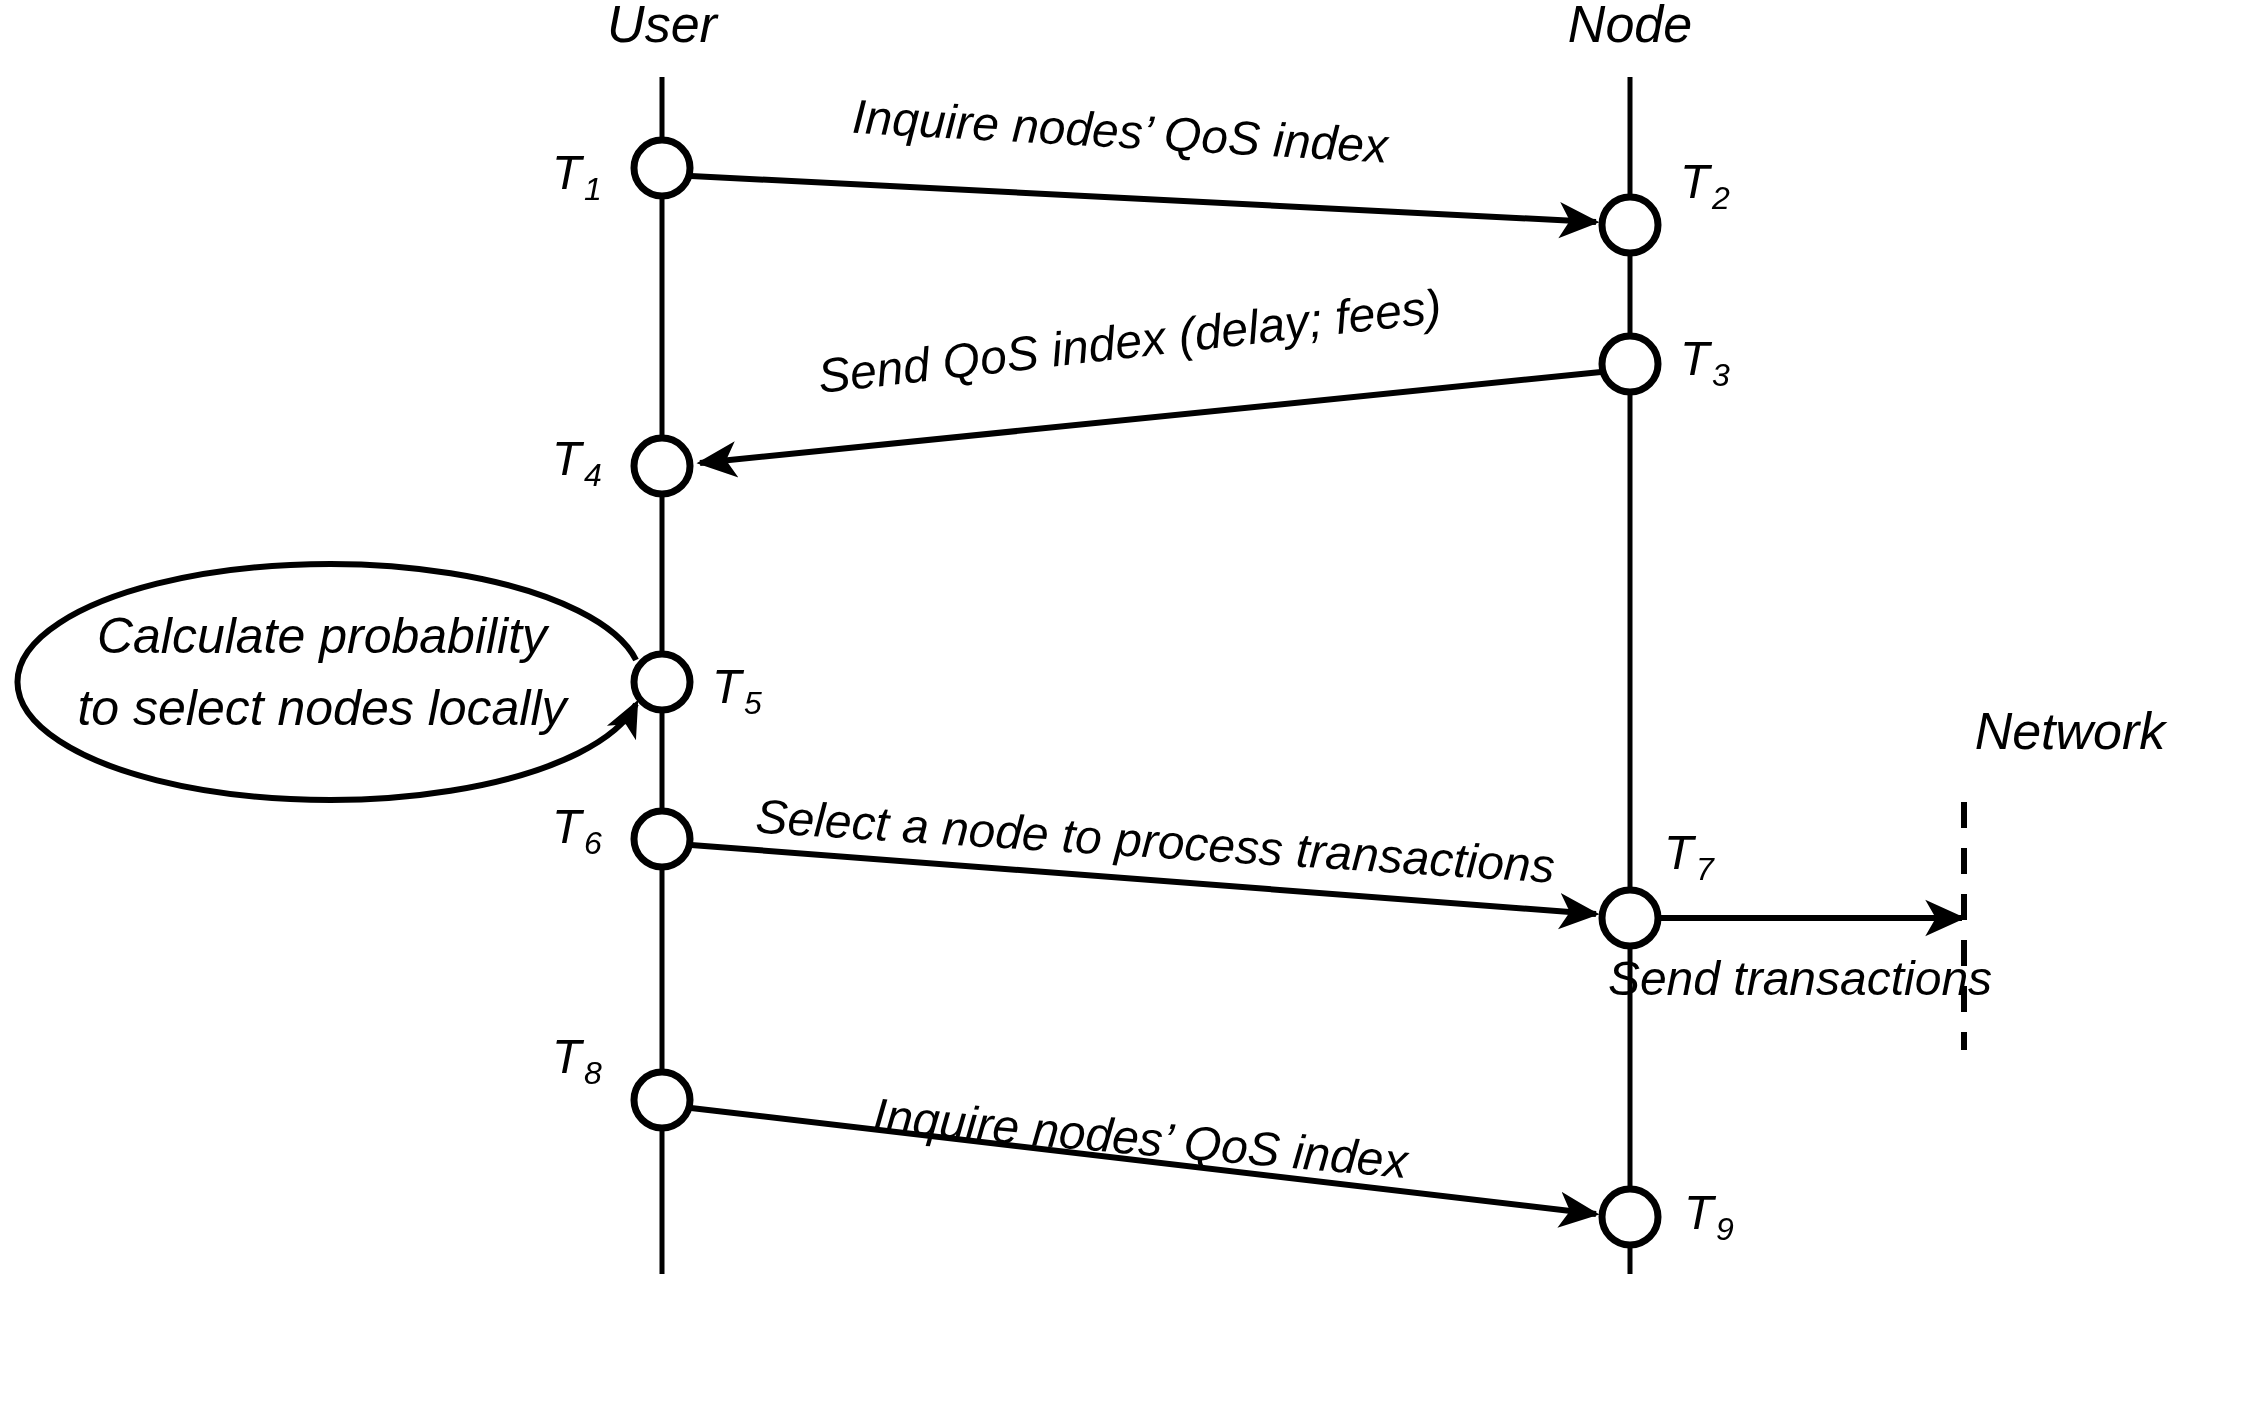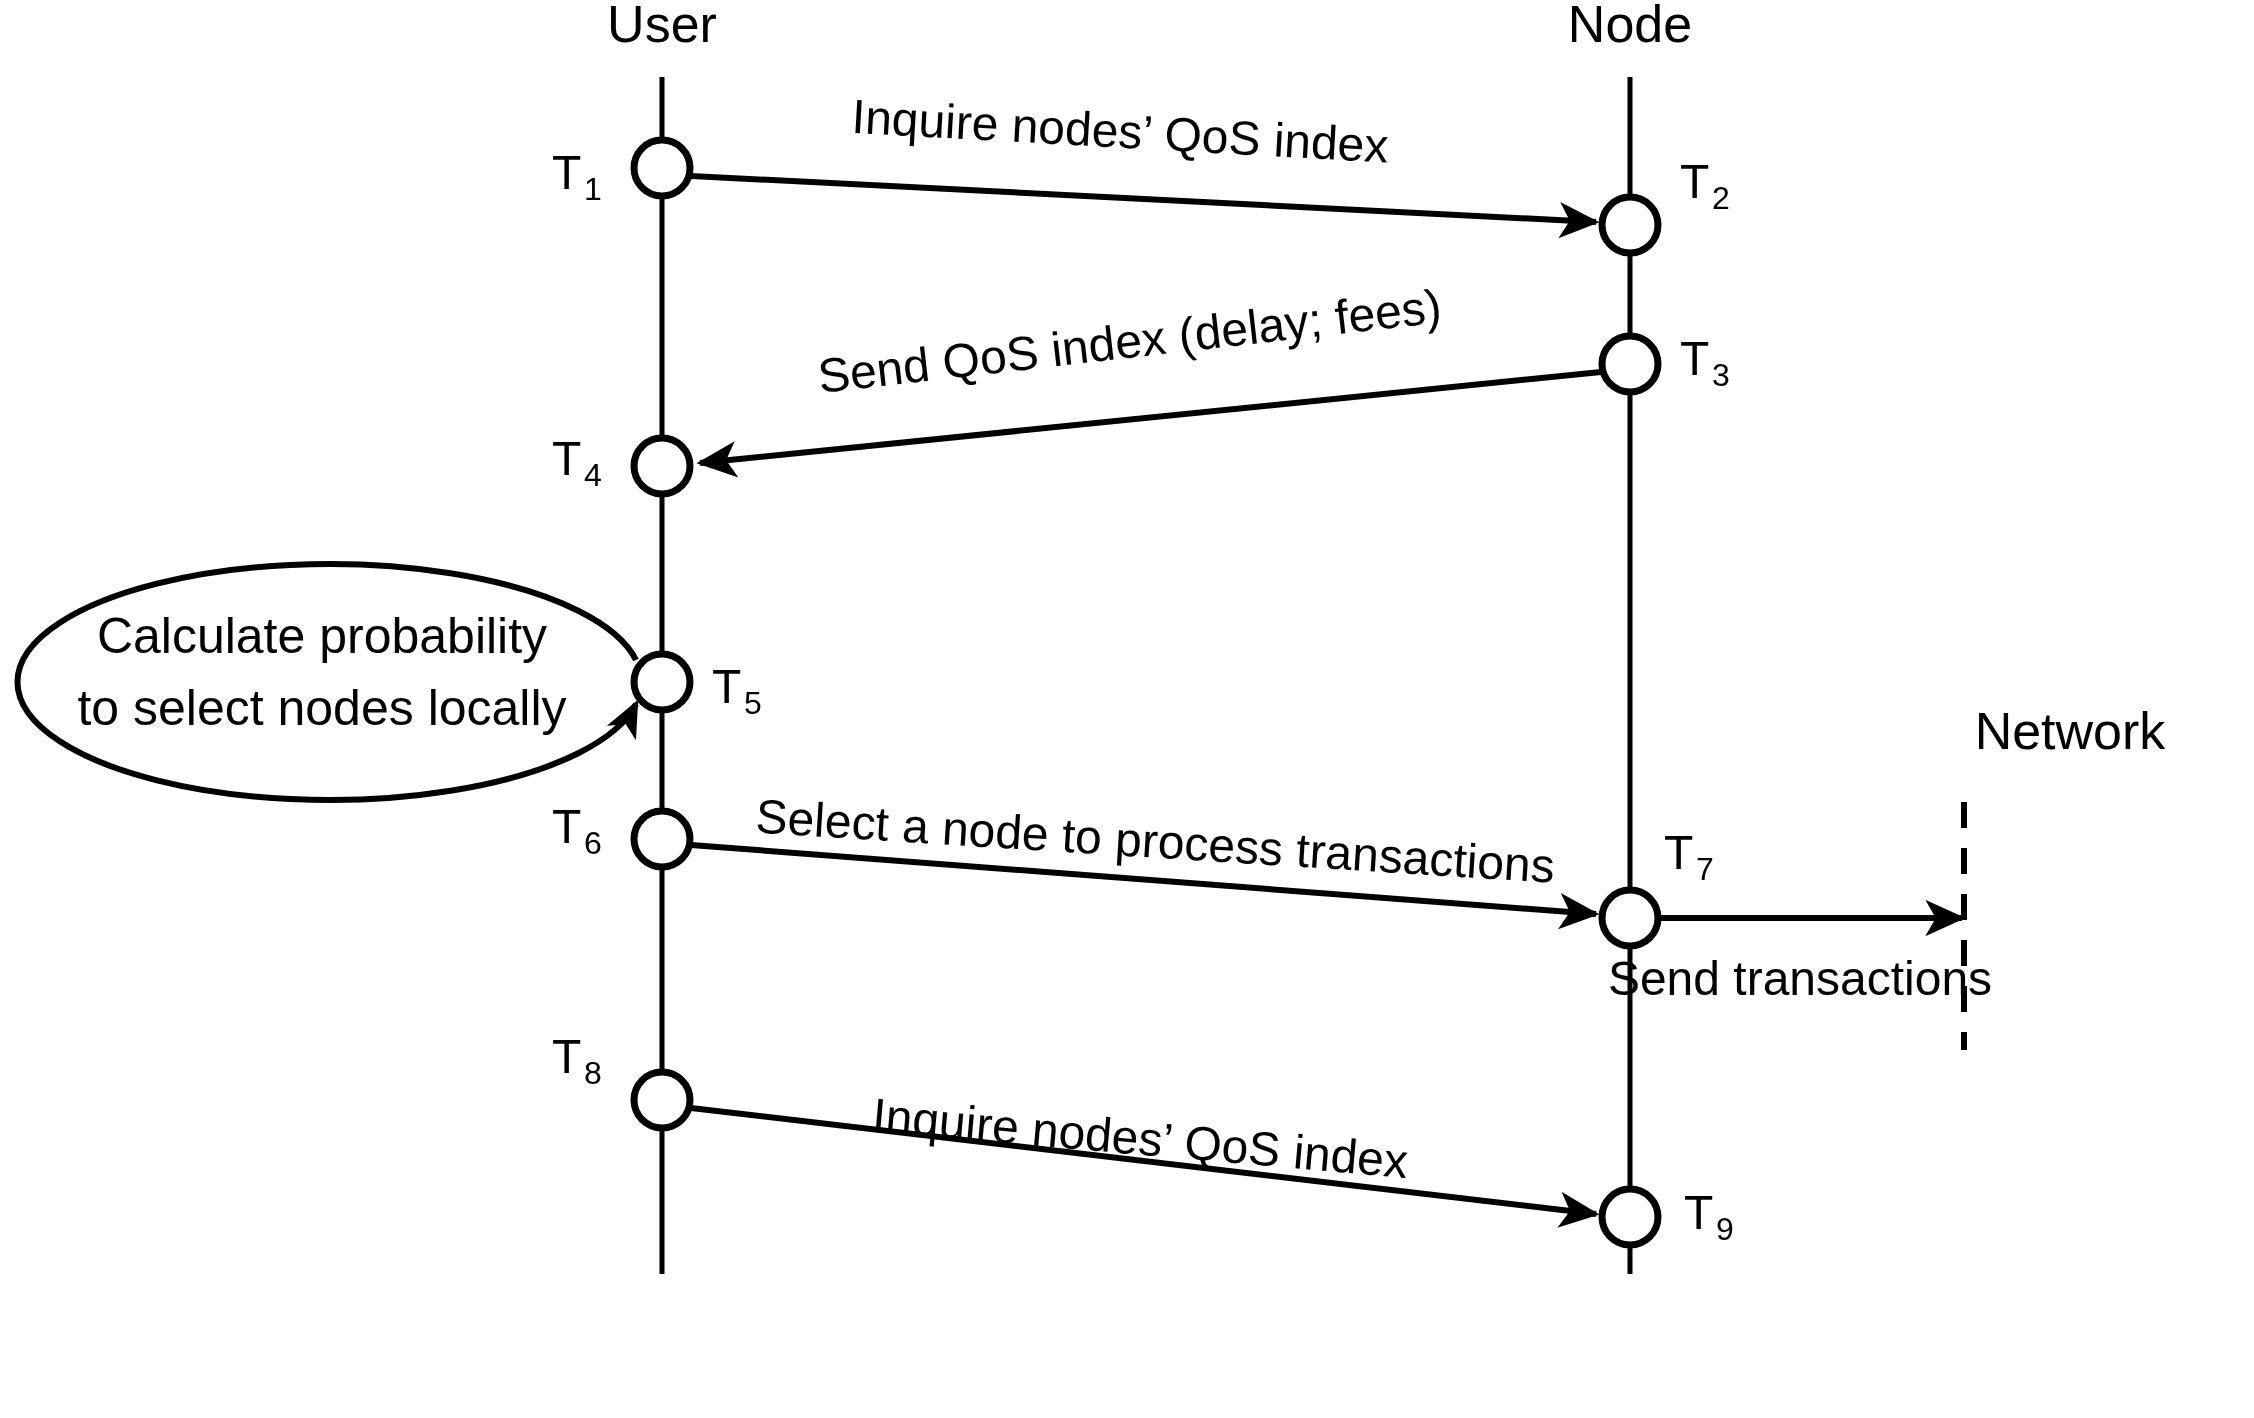--- a/index.html
+++ b/index.html
@@ -7,20 +7,21 @@
     padding: 0;
     background: #ffffff;
   }
   #canvas {
     position: relative;
     width: 2254px;
     height: 1274px;
     background: #ffffff;
     overflow: hidden;
     font-family: "Liberation Sans", sans-serif;
+    font-style: italic;
   }
   svg.diagram {
     position: absolute;
     top: 0;
     left: 0;
     width: 2254px;
     height: 1418px;
   }
   .lifeline {
     stroke: #000000;

